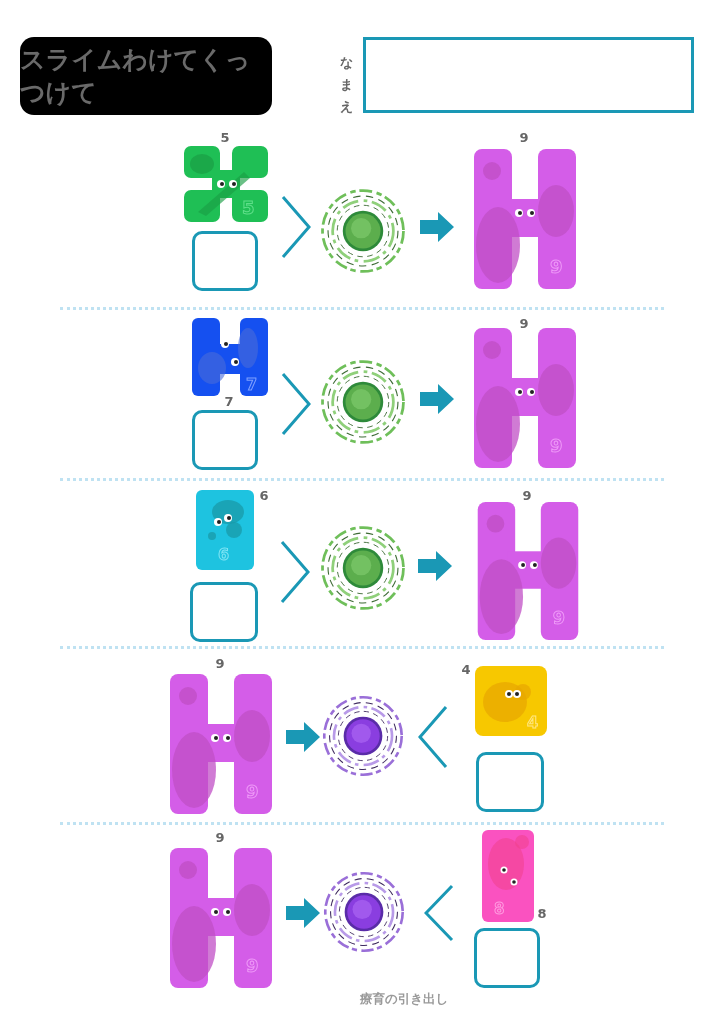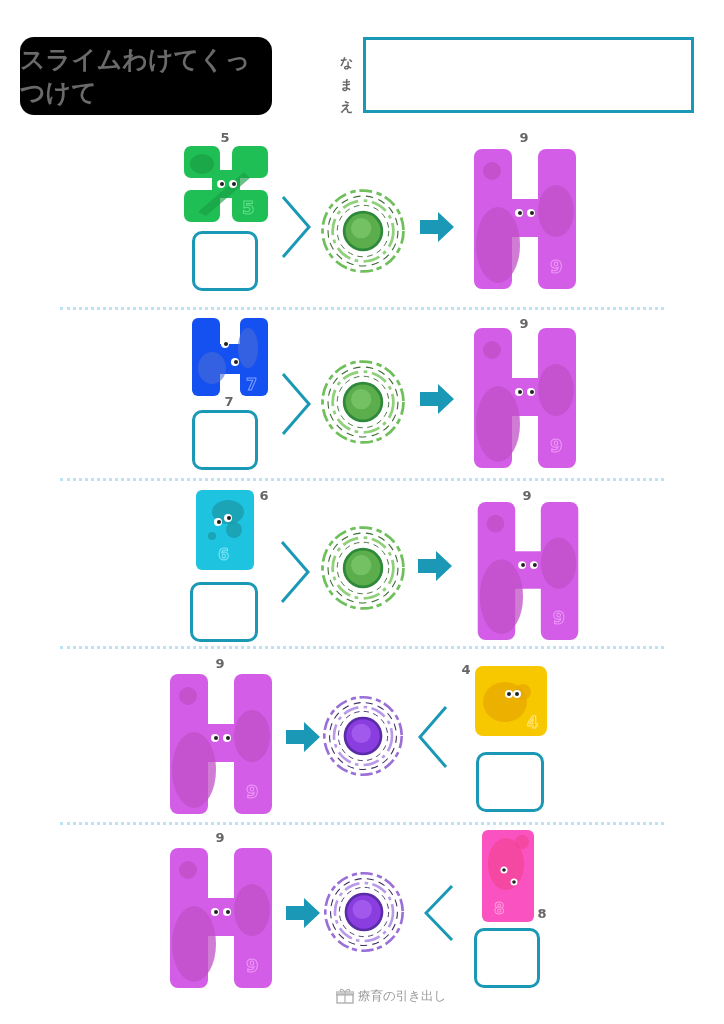--- a/index.html
+++ b/index.html
@@ -31,23 +31,23 @@
     .num {
       position: absolute; font-size: 13px; font-weight: bold; color: #666;
       width: 20px; text-align: center;
     }
     .answer-box {
       position: absolute; border: 3px solid #1a98b5; border-radius: 10px; background: #fff;
     }
     .portal, .chevron, .arrow { position: absolute; }
 
     .footer {
-      position: absolute; left: 336px; top: 987px; height: 18px;
+      position: absolute; left: 360px; top: 987px; height: 18px;
       display: flex; align-items: center; gap: 4px;
-      font-size: 12.5px; font-weight: normal; color: #9a9a9a;
+      font-size: 12.5px; font-weight: bold; color: #9a9a9a; flex-direction: column;
     }
   </style>
 </head>
 <body>
 
 <div class="title-box">
   <span class="title-text">スライムわけてくっつけて</span>
 </div>
 <div class="name-label">
   <span style="display:block;width:14px;word-break:break-all;">なまえ</span>

